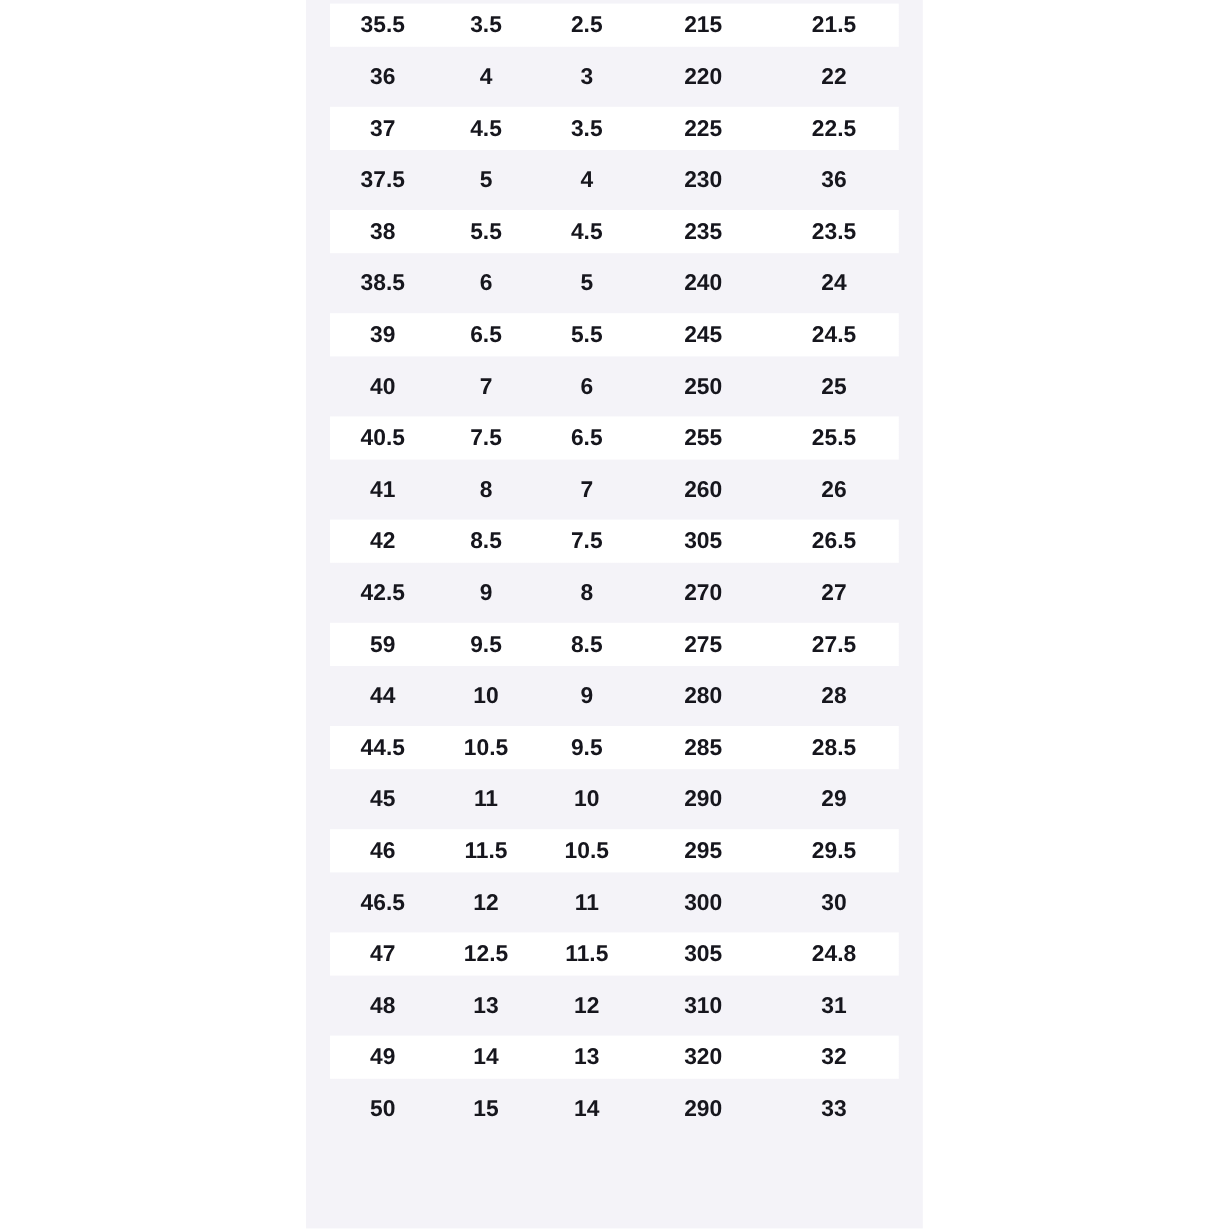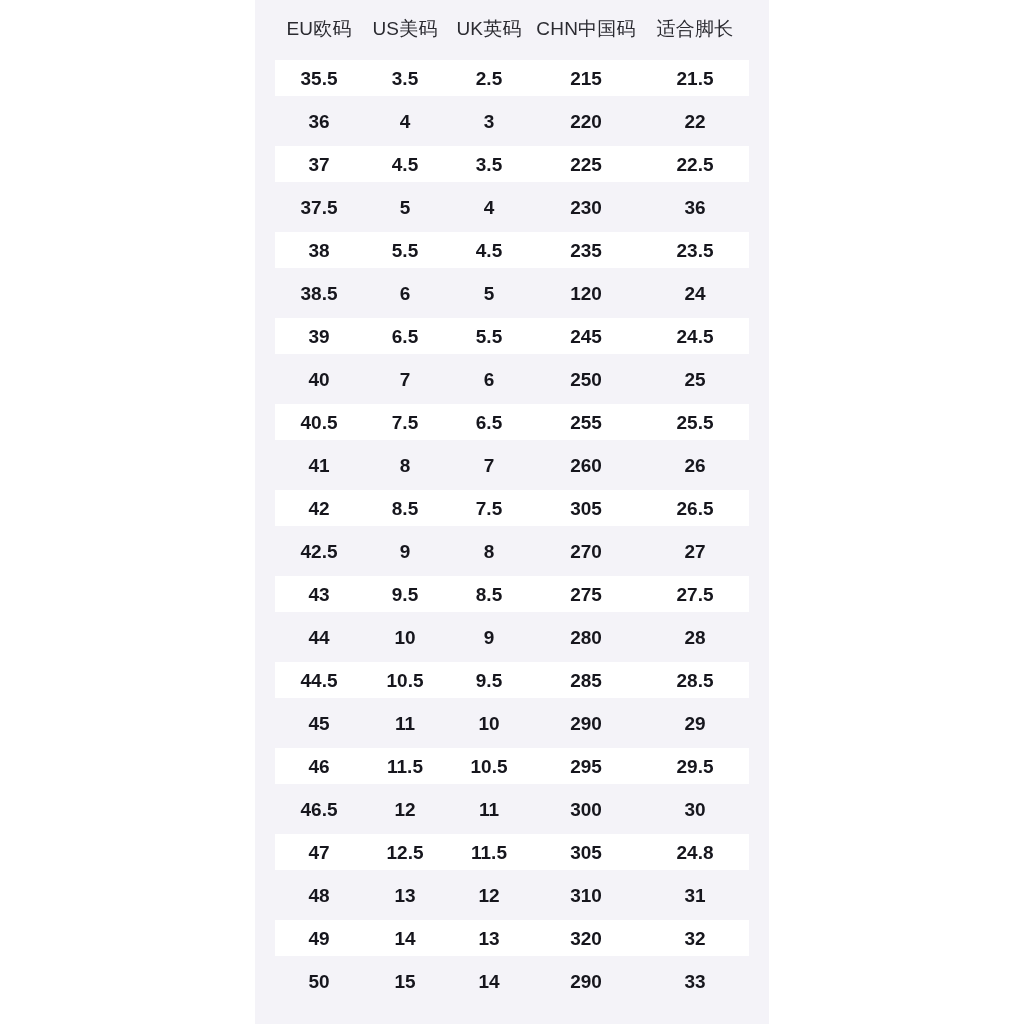--- a/index.html
+++ b/index.html
@@ -87,27 +87,20 @@
   .cell.col-3 { width: 110px; }
   .cell.col-4 { width: 108px; }
 </style>
 </head>
 <body>
 
 <div id="size-chart-page">
 
   <div id="size-table-panel">
 
-    <div class="table-header">
-      <div class="cell col-0">EU欧码</div>
-      <div class="cell col-1">US美码</div>
-      <div class="cell col-2">UK英码</div>
-      <div class="cell col-3">CHN中国码</div>
-      <div class="cell col-4">适合脚长</div>
-    </div>
 
     <div class="table-body" id="table-body">
         <div class="table-row row-white">
           <div class="cell col-0">35.5</div>
           <div class="cell col-1">3.5</div>
           <div class="cell col-2">2.5</div>
           <div class="cell col-3">215</div>
           <div class="cell col-4">21.5</div>
         </div>
         <div class="table-row row-tinted">
@@ -135,21 +128,21 @@
           <div class="cell col-0">38</div>
           <div class="cell col-1">5.5</div>
           <div class="cell col-2">4.5</div>
           <div class="cell col-3">235</div>
           <div class="cell col-4">23.5</div>
         </div>
         <div class="table-row row-tinted">
           <div class="cell col-0">38.5</div>
           <div class="cell col-1">6</div>
           <div class="cell col-2">5</div>
-          <div class="cell col-3">120</div>
+          <div class="cell col-3">240</div>
           <div class="cell col-4">24</div>
         </div>
         <div class="table-row row-white">
           <div class="cell col-0">39</div>
           <div class="cell col-1">6.5</div>
           <div class="cell col-2">5.5</div>
           <div class="cell col-3">245</div>
           <div class="cell col-4">24.5</div>
         </div>
         <div class="table-row row-tinted">
@@ -181,21 +174,21 @@
           <div class="cell col-4">26.5</div>
         </div>
         <div class="table-row row-tinted">
           <div class="cell col-0">42.5</div>
           <div class="cell col-1">9</div>
           <div class="cell col-2">8</div>
           <div class="cell col-3">270</div>
           <div class="cell col-4">27</div>
         </div>
         <div class="table-row row-white">
-          <div class="cell col-0">43</div>
+          <div class="cell col-0">59</div>
           <div class="cell col-1">9.5</div>
           <div class="cell col-2">8.5</div>
           <div class="cell col-3">275</div>
           <div class="cell col-4">27.5</div>
         </div>
         <div class="table-row row-tinted">
           <div class="cell col-0">44</div>
           <div class="cell col-1">10</div>
           <div class="cell col-2">9</div>
           <div class="cell col-3">280</div>

